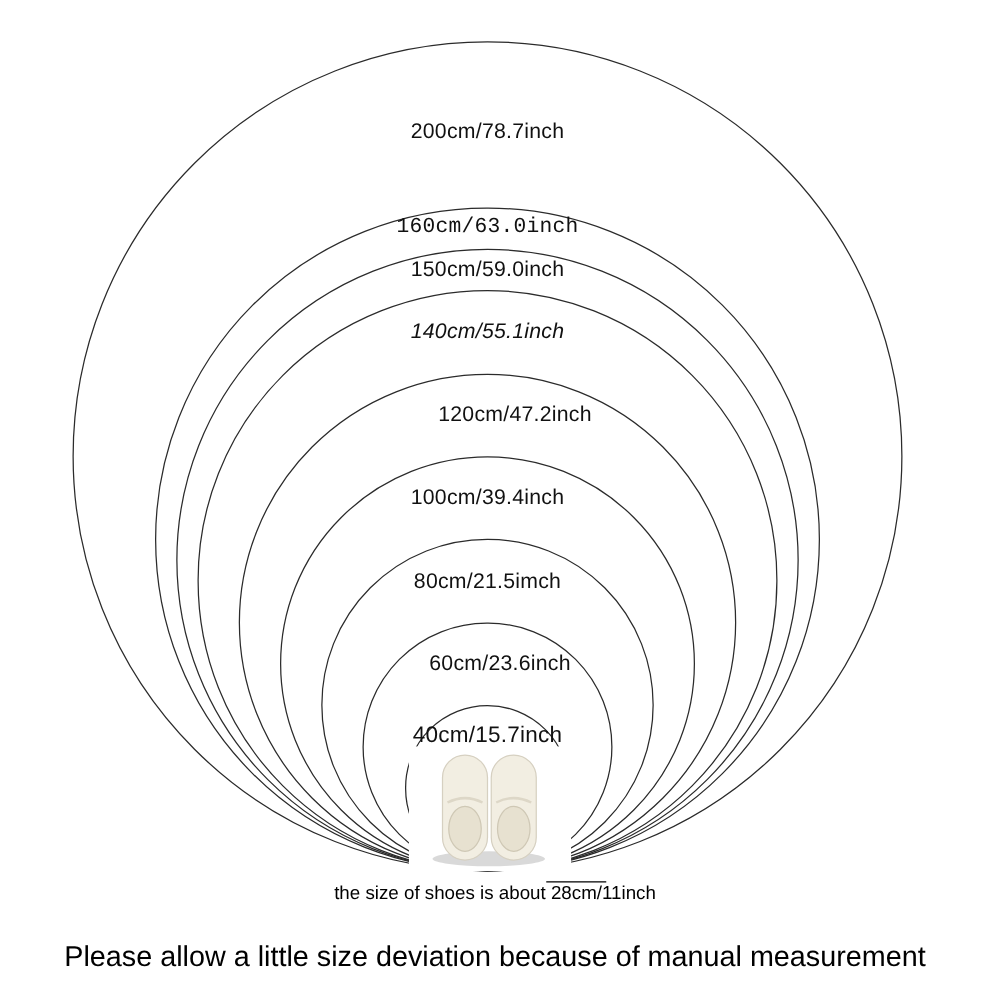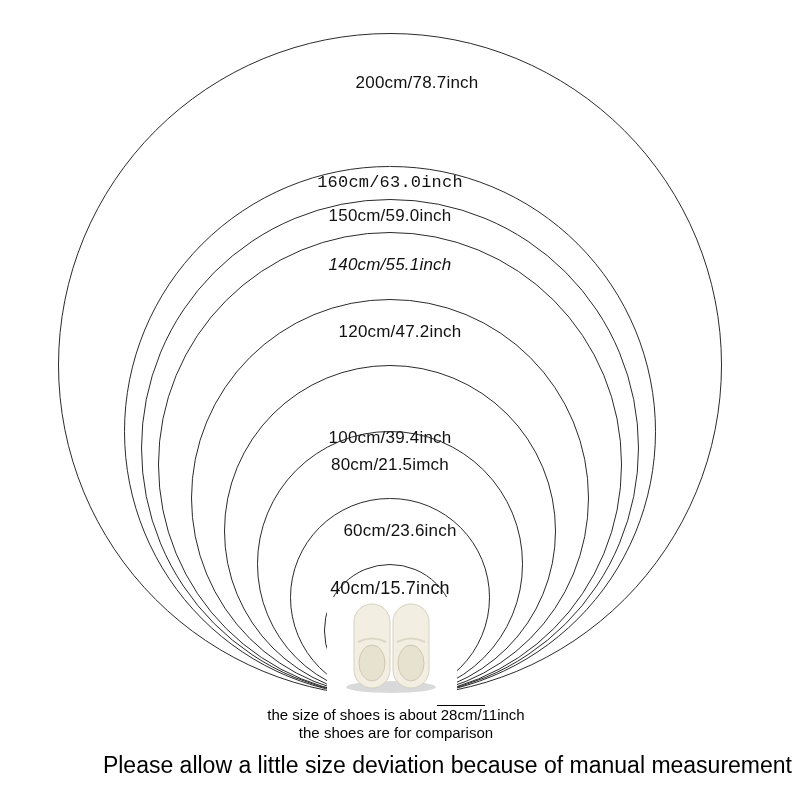--- a/index.html
+++ b/index.html
@@ -56,43 +56,43 @@
     font-size: 15px;
     color: #000000;
   }
   #note-line1 { top: 706px; }
   #note-line2 { top: 724px; }
   #footer-note {
     position: absolute;
     left: 0;
     top: 752px;
     width: 100%;
-    text-align: right;
+    text-align: center;
     font-size: 23px;
     color: #000000;
   }
 </style>
 </head>
 <body>
 
 <div id="stage">
 
   <div id="circles">
       <div class="circle" style="height: 664px; width: 664px; left: 58px; top: 33px;"></div>
-      <div class="circle-label" style="left: 390px; top: 83px; margin-left: 27px;">200cm/78.7inch</div>
+      <div class="circle-label" style="left: 390px; top: 105px;">200cm/78.7inch</div>
       <div class="circle" style="height: 531.2px; width: 531.2px; left: 124.4px; top: 165.8px;"></div>
       <div class="circle-label" style="left: 390px; top: 182.4px; font-family: Liberation Mono, monospace;">160cm/63.0inch</div>
       <div class="circle" style="height: 498px; width: 498px; left: 141px; top: 199px;"></div>
       <div class="circle-label" style="left: 390px; top: 215.6px; text-align: right;">150cm/59.0inch</div>
       <div class="circle" style="height: 464.8px; width: 464.8px; left: 157.6px; top: 232.2px;"></div>
       <div class="circle-label" style="left: 390px; top: 265.4px; font-style: italic;">140cm/55.1inch</div>
       <div class="circle" style="height: 398.4px; width: 398.4px; left: 190.8px; top: 298.6px;"></div>
-      <div class="circle-label" style="left: 400px; top: 331.8px;">120cm/47.2inch</div>
+      <div class="circle-label" style="left: 412px; top: 331.8px;">120cm/47.2inch</div>
       <div class="circle" style="height: 332px; width: 332px; left: 224px; top: 365px;"></div>
-      <div class="circle-label" style="left: 390px; top: 398.2px; margin-top: 40px;">100cm/39.4inch</div>
+      <div class="circle-label" style="left: 390px; top: 398.2px;">100cm/39.4inch</div>
       <div class="circle" style="height: 265.6px; width: 265.6px; left: 257.2px; top: 431.4px;"></div>
       <div class="circle-label" style="left: 390px; top: 464.6px;">80cm/21.5imch</div>
       <div class="circle" style="height: 199.2px; width: 199.2px; left: 290.4px; top: 497.8px;"></div>
       <div class="circle-label" style="left: 400px; top: 531px;">60cm/23.6inch</div>
       <div class="circle" style="height: 132.8px; width: 132.8px; left: 323.6px; top: 564.2px;"></div>
       <div class="circle-label small" style="left: 390px; top: 588.1px;">40cm/15.7inch</div>
     </div>
 
   <div id="shoes-wrap">
     <svg width="130" height="100" viewBox="0 0 130 100">
@@ -105,17 +105,16 @@
 
       <rect x="66" y="7" width="36" height="84" rx="18" fill="#f2eee2" stroke="#d6d0c1" stroke-width="1"></rect>
       <ellipse cx="84" cy="66" rx="13" ry="18" fill="#e7e1d0" stroke="#cfc8b5" stroke-width="1"></ellipse>
       <path d="M70 45 Q84 38 98 45" fill="none" stroke="#ddd7c7" stroke-width="2"></path>
     </svg>
   </div>
 
   <div id="measure-line"></div>
 
   <div id="note-line1" class="note-line">the size of shoes is about 28cm/11inch</div>
-  <div id="note-line2" class="note-line">the shoes are for comparison</div>
 
   <div id="footer-note">Please allow a little size deviation because of manual measurement</div>
 
 </div>
 
 </body></html>

